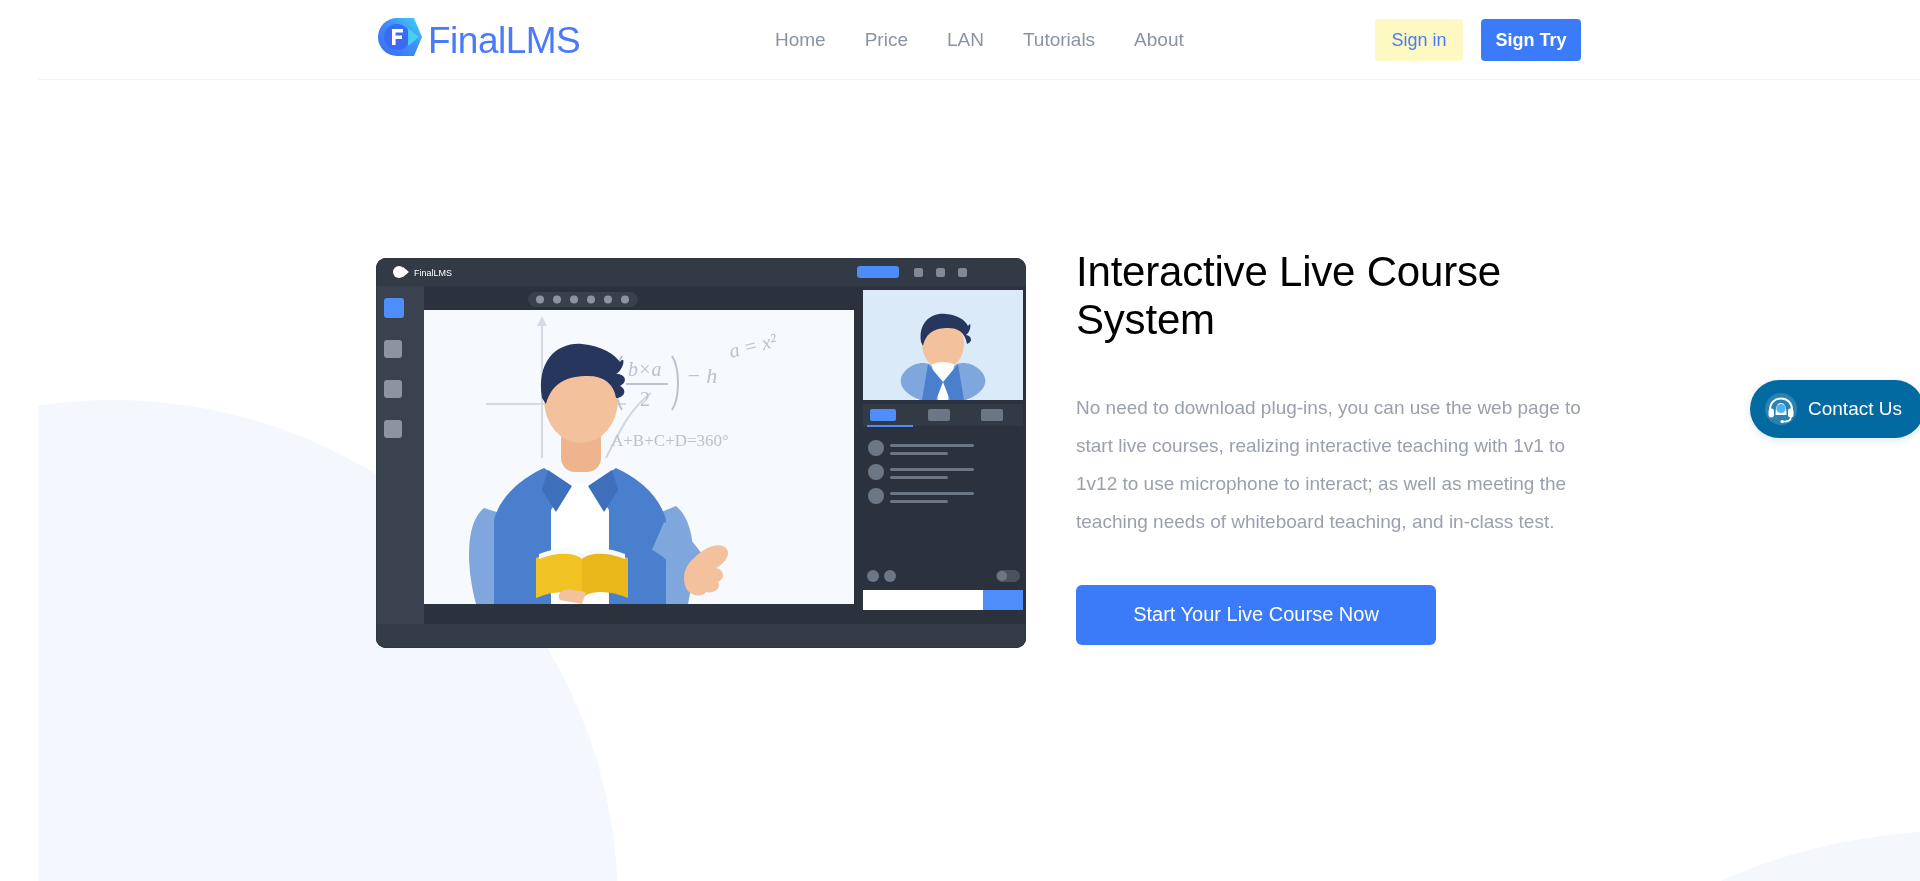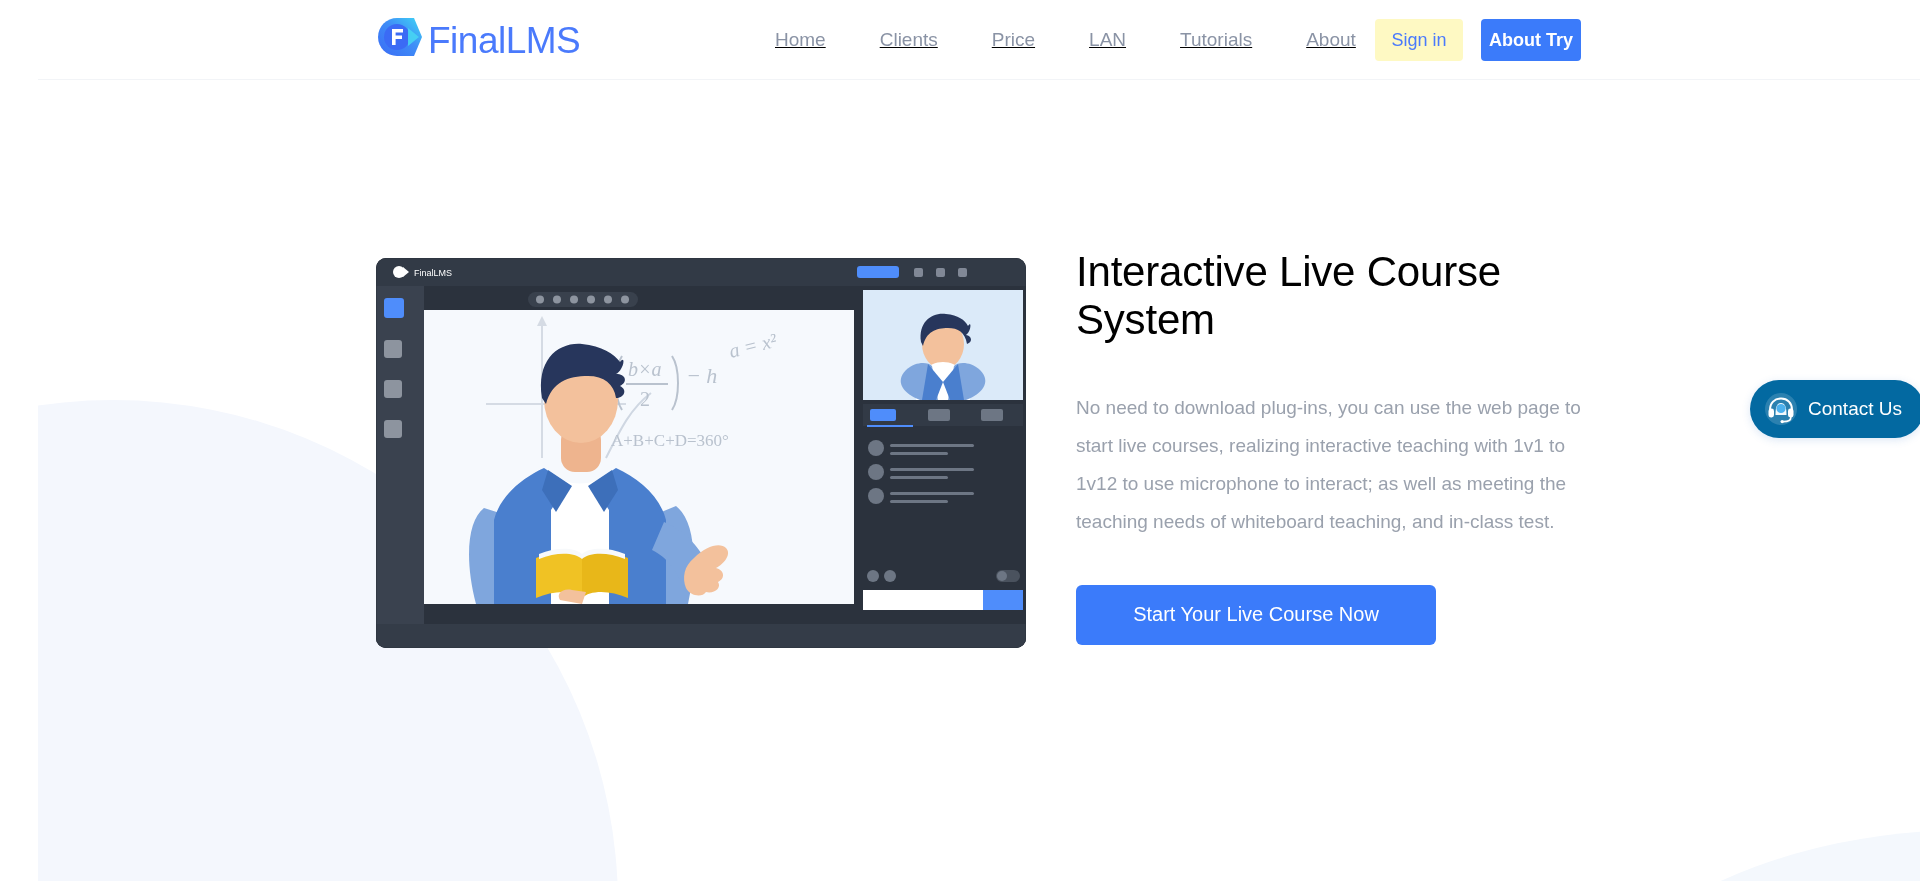--- a/index.html
+++ b/index.html
@@ -49,21 +49,21 @@
   .logo-text {
     font-size: 37px; letter-spacing: -0.5px;
     color: #4a7afc; font-weight: 400;
     font-family: "Liberation Sans", sans-serif;
     line-height: 1;
     position: relative; left: -2px;
   }
 
   .nav {
     position: absolute; left: 718px; top: 0;
-    height: 80px; display: flex; align-items: flex-start; gap: 16px; text-decoration: underline;
+    height: 80px; display: flex; align-items: flex-start; gap: 1px;
   }
   .nav-item {
     font-size: 19px; color: #8a93a5;
     padding: 0 19px; height: 80px;
     display: flex; align-items: center; gap: 7px;
     cursor: pointer; white-space: nowrap;
   }
   .chev {
     width: 10px; height: 10px; display:block;
     position: relative; top: 2px;
@@ -179,39 +179,36 @@
           </svg>
         </span>
         <span class="logo-text">FinalLMS</span>
       </div>
 
       <nav class="nav">
         <div class="nav-item">
           <span>Home</span>
         </div>
         <div class="nav-item">
-          <span>Clients</span>
-        </div>
-        <div class="nav-item">
           <span>Price</span>
         </div>
         <div class="nav-item">
           <span>LAN</span>
         </div>
         <div class="nav-item">
           <span>Tutorials</span>
         </div>
         <div class="nav-item">
           <span>About</span>
         </div>
       </nav>
 
       <div class="auth">
         <button class="btn-signin">Sign in</button>
-        <button class="btn-freetry">About Try</button>
+        <button class="btn-freetry">Sign Try</button>
       </div>
 
     </div>
 
     <div class="hero">
 
       <div class="hero-art">
         <svg viewBox="0 0 650 390" xmlns="http://www.w3.org/2000/svg">
           <defs>
             <clipPath id="winclip">

